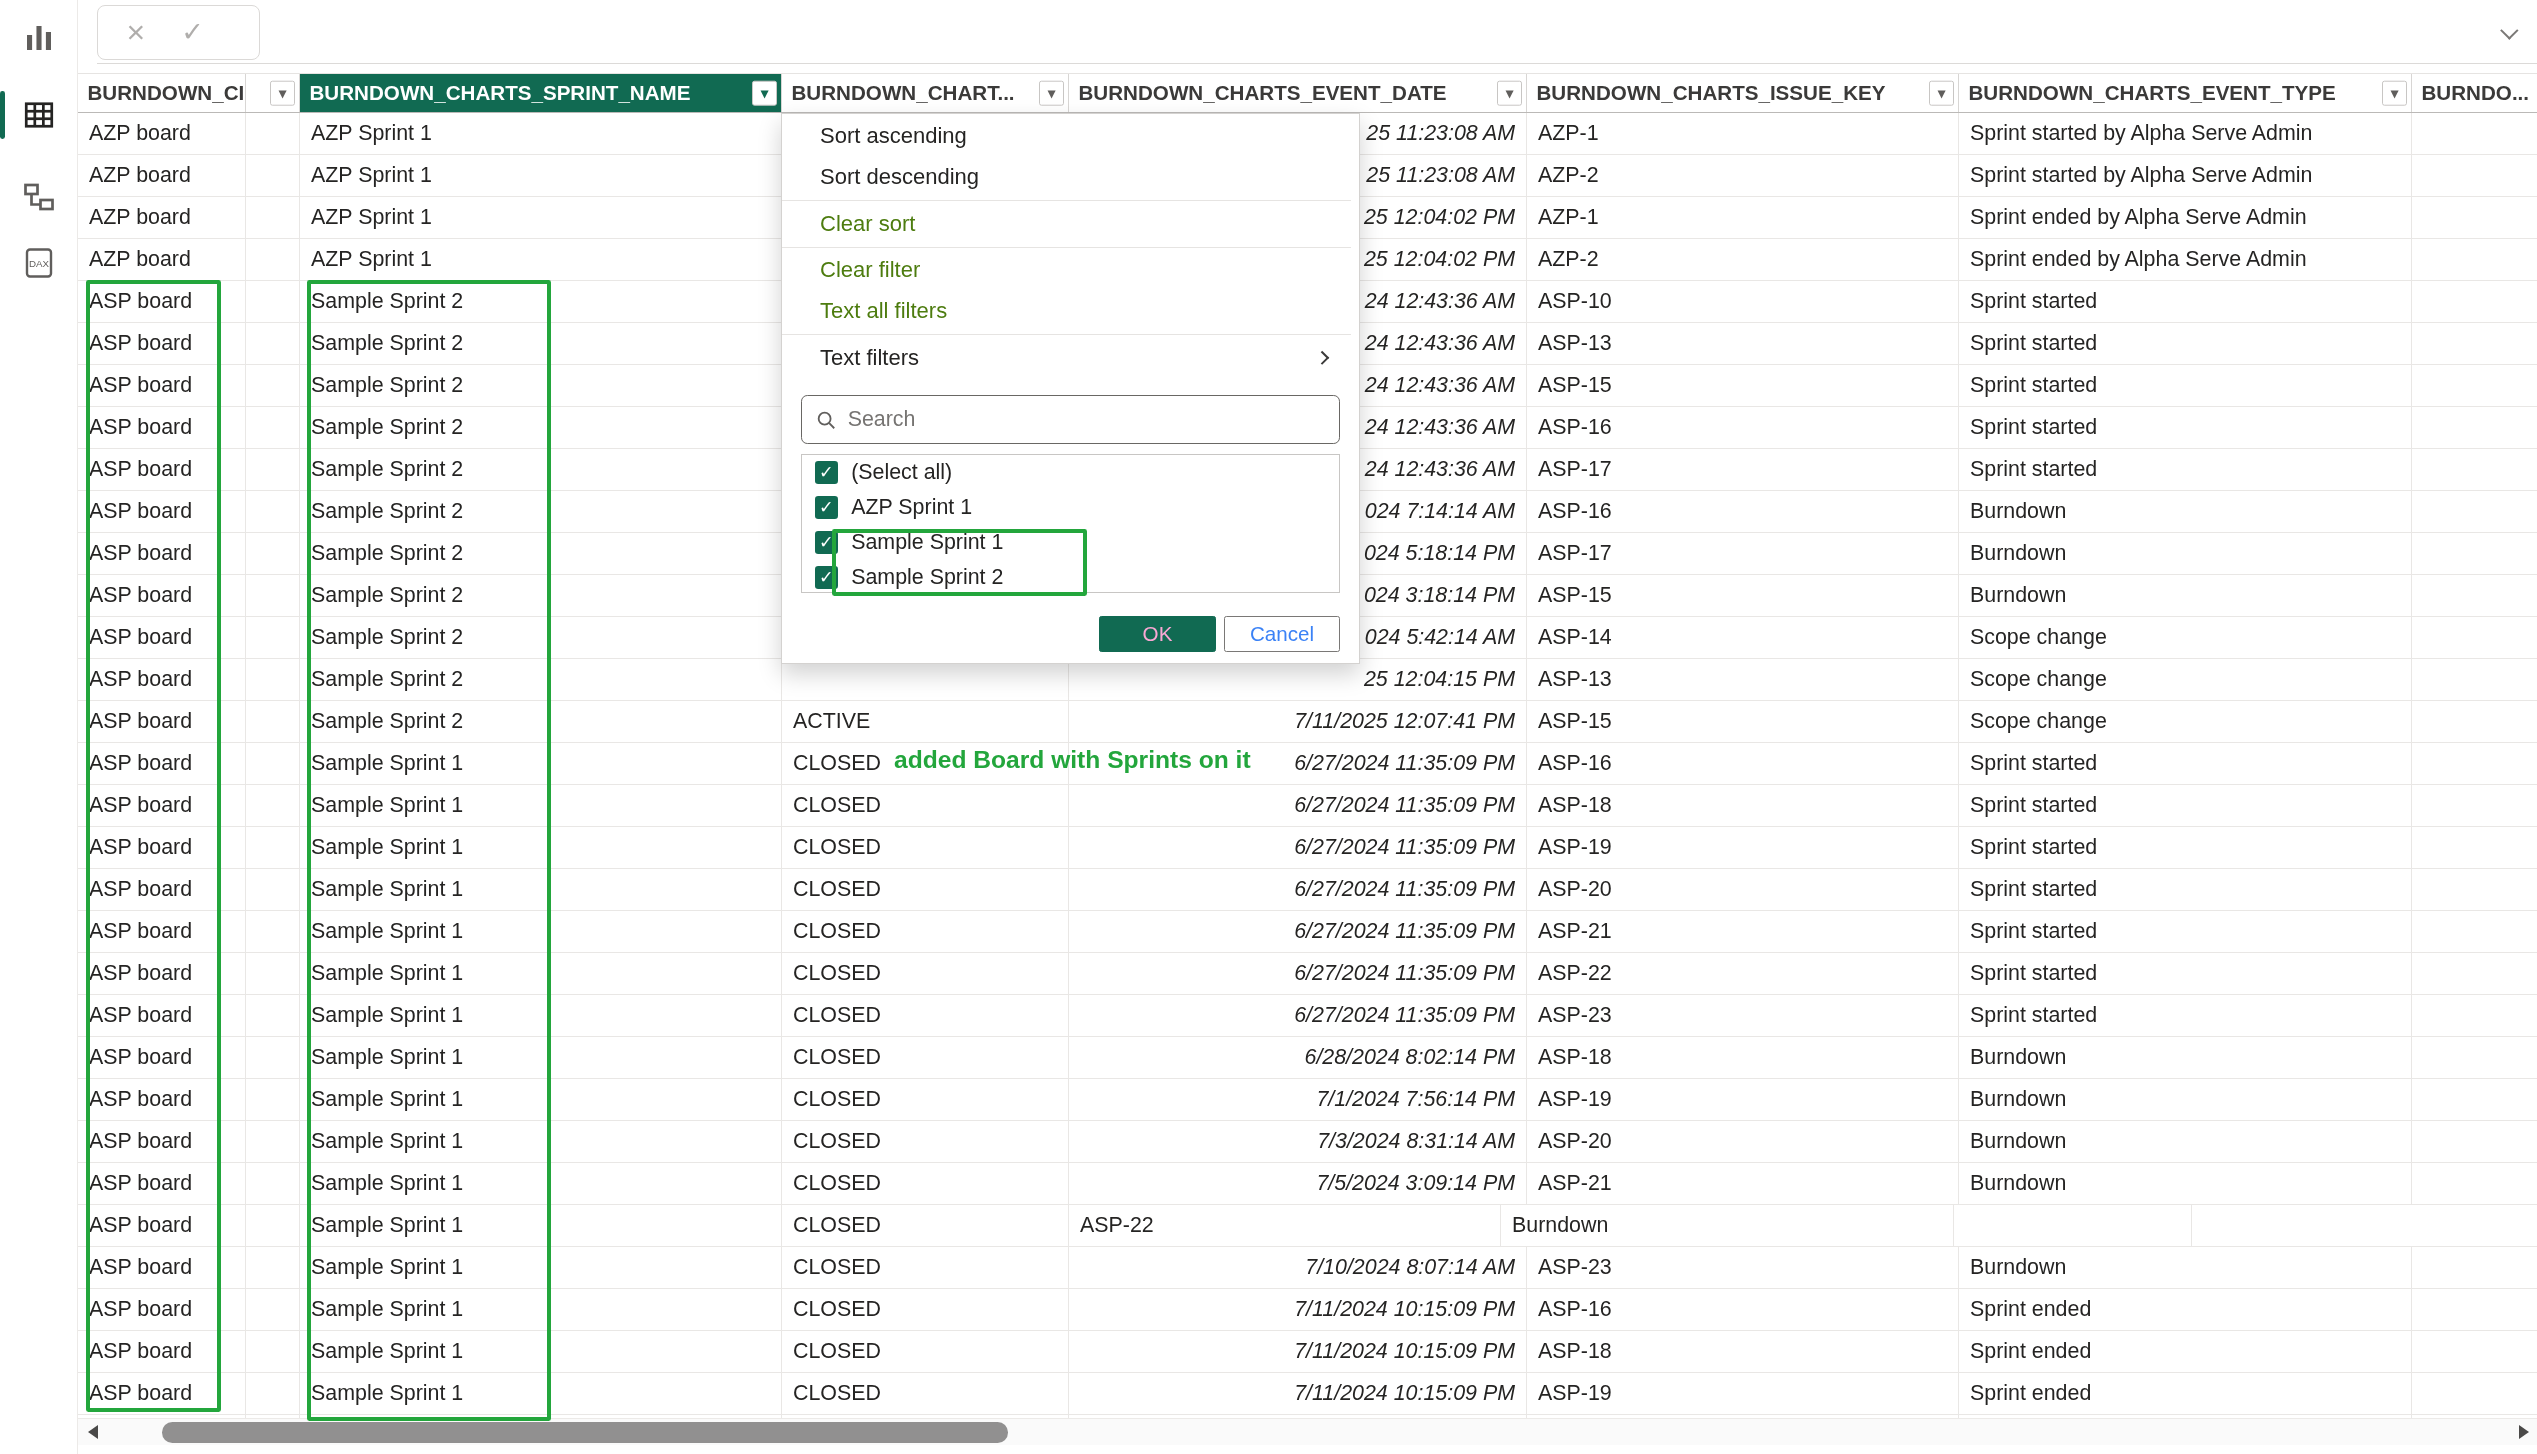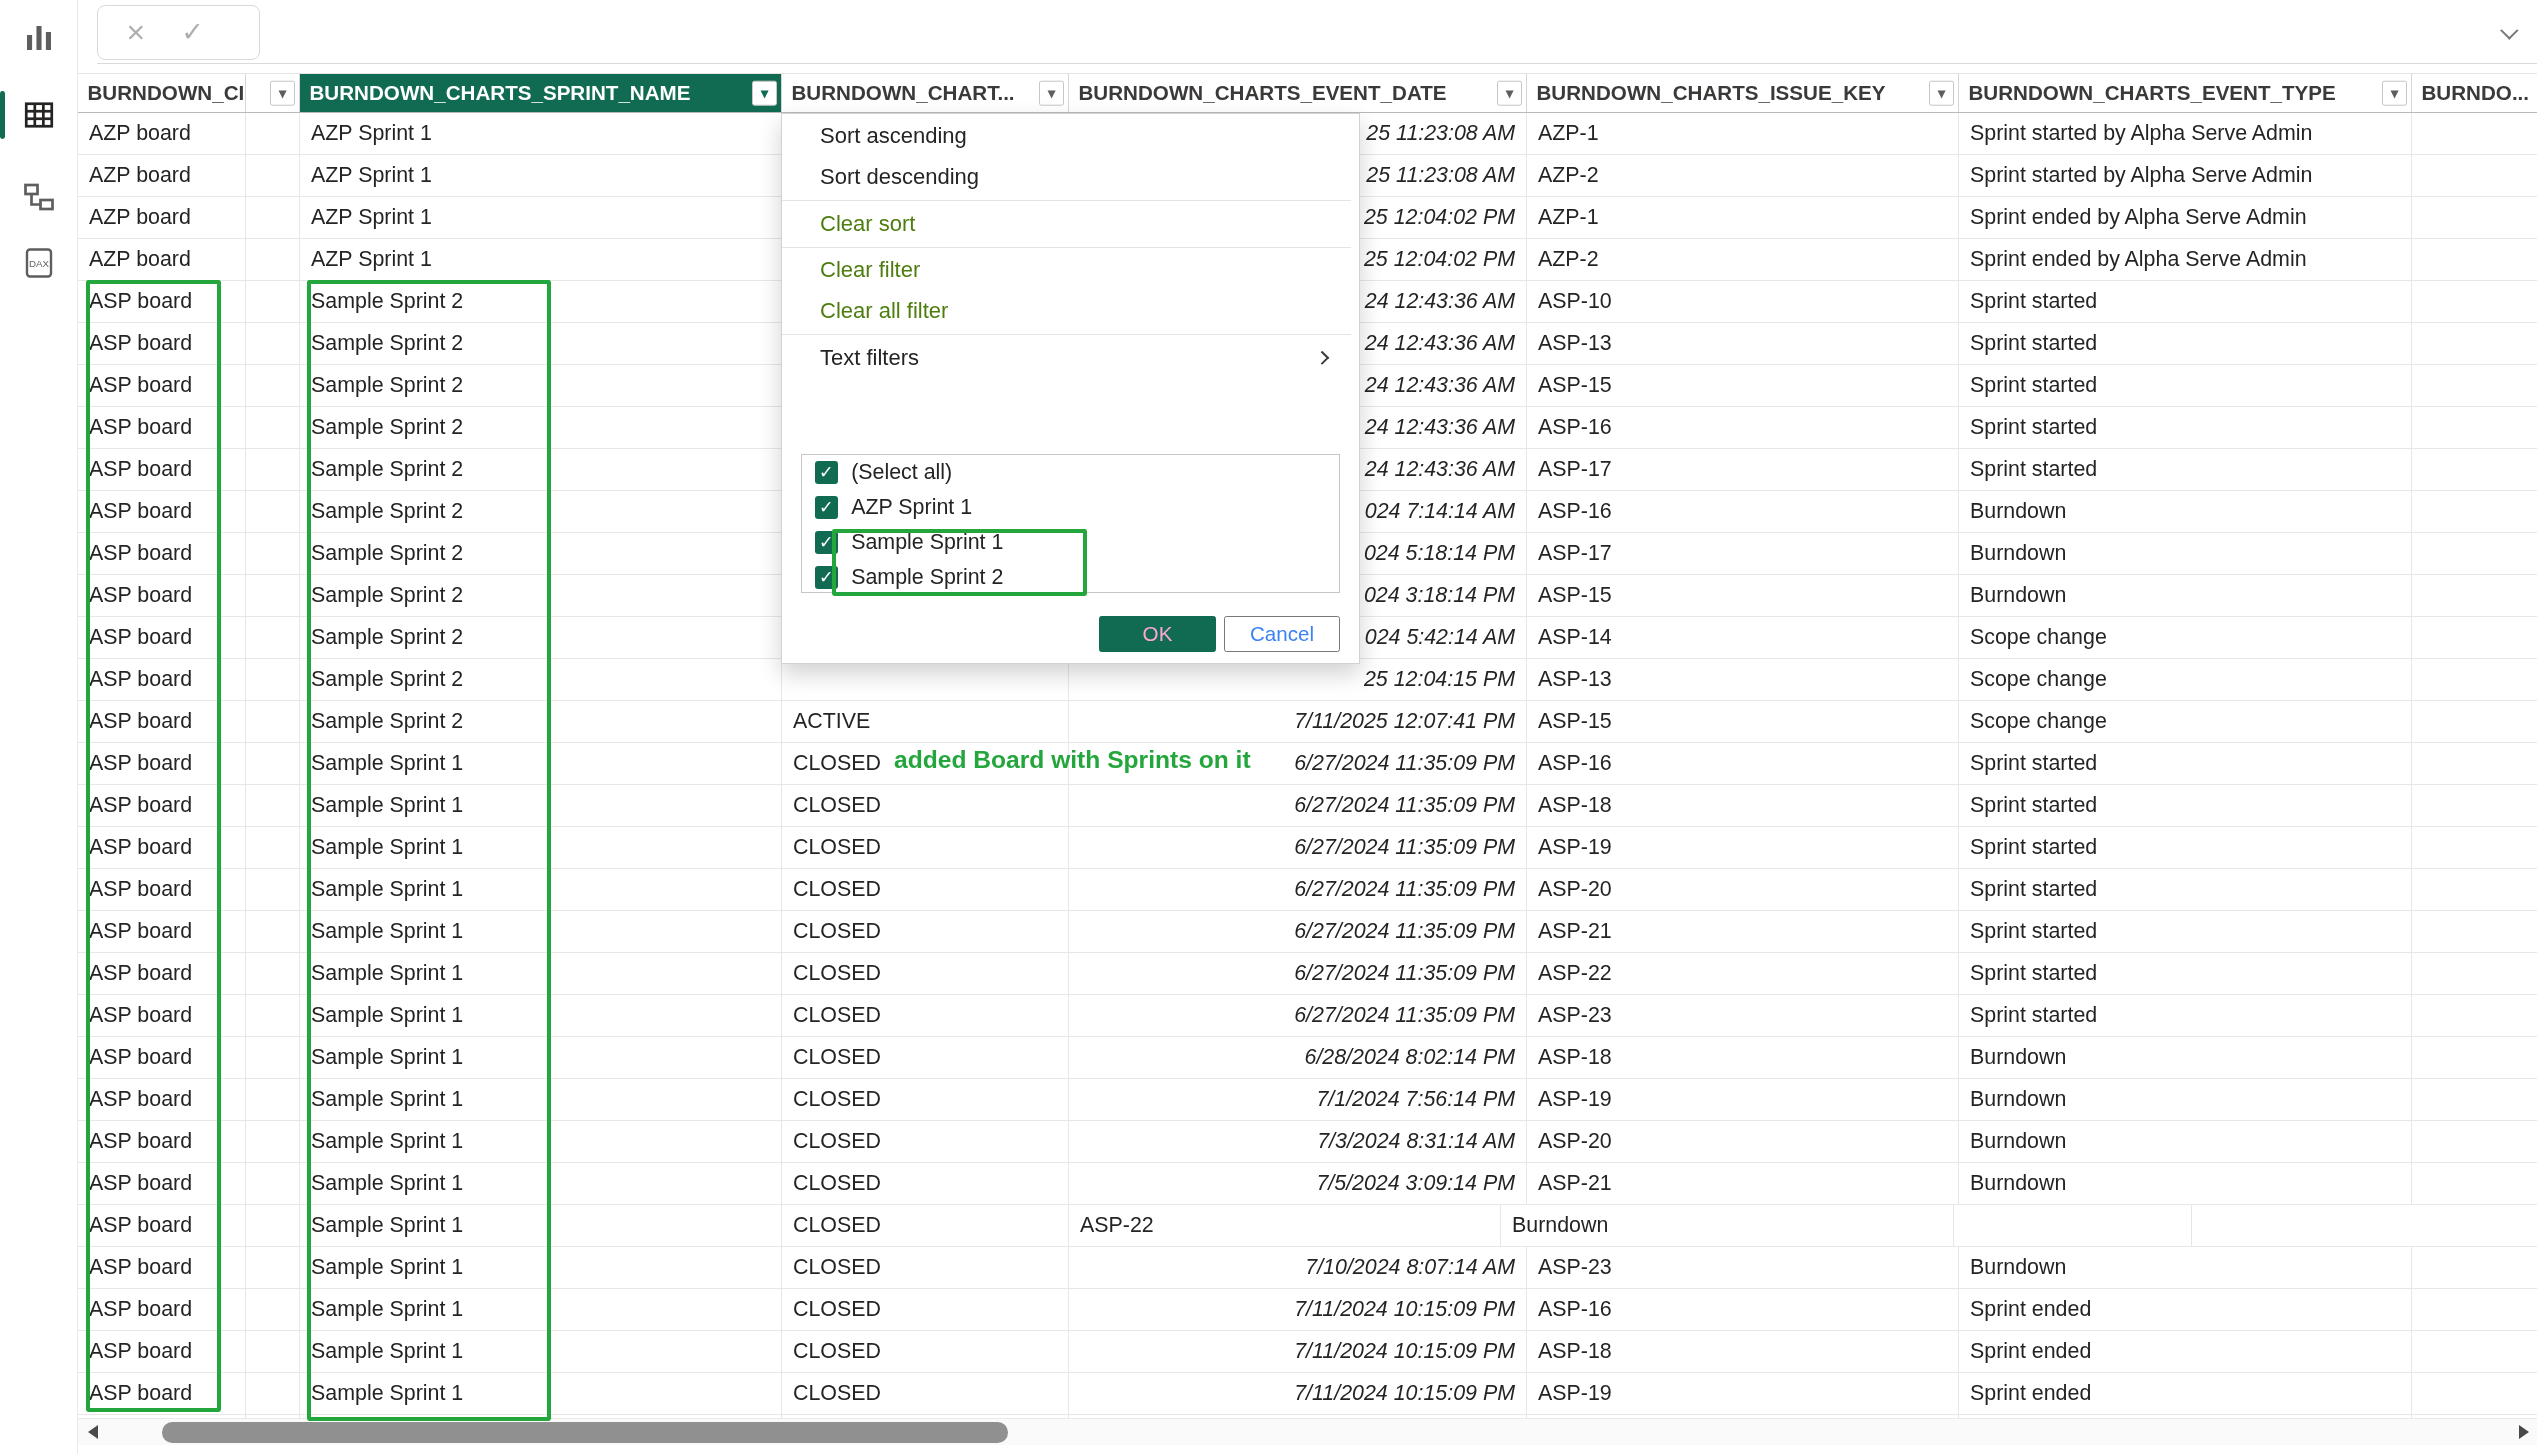--- a/index.html
+++ b/index.html
@@ -480,28 +480,35 @@
   </div>
 
   <div class="menu">
     <div class="menu-items">
       <div class="menu-item">Sort ascending</div>
       <div class="menu-item">Sort descending</div>
       <div class="menu-sep"></div>
       <div class="menu-item disabled">Clear sort</div>
       <div class="menu-sep"></div>
       <div class="menu-item disabled">Clear filter</div>
-      <div class="menu-item disabled">Clear all filter</div>
+      <div class="menu-item disabled">Text all filters</div>
       <div class="menu-sep"></div>
       <div class="menu-item">
           <span>Text filters</span>
         <span class="sub-chev"></span>
       </div>
     </div>
 
+    <div class="menu-search">
+      <svg width="22" height="22" viewBox="0 0 24 24" fill="none" stroke="#605e5c" stroke-width="2">
+        <circle cx="10.5" cy="10.5" r="6.5"></circle>
+          <line x1="15.5" y1="15.5" x2="21" y2="21"></line>
+      </svg>
+      <input type="text" placeholder="Search" style="">
+    </div>
 
     <div class="menu-list">
       <div class="opt">
         <span class="cbx">✓</span>
         <span>(Select all)</span>
       </div>
       <div class="opt">
         <span class="cbx">✓</span>
         <span>AZP Sprint 1</span>
       </div>

